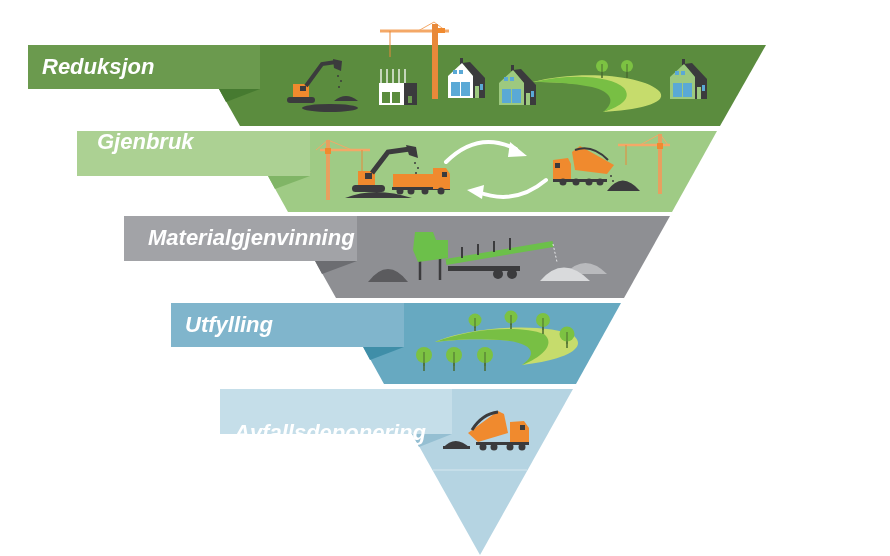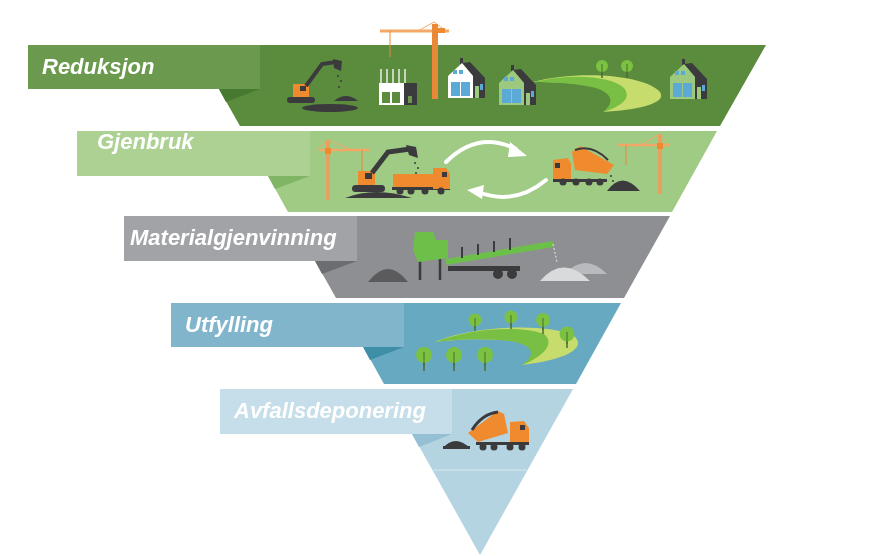--- a/index.html
+++ b/index.html
@@ -7,23 +7,23 @@
   #art { position: absolute; left: 0; top: 0; width: 890px; height: 556px; }
   .level-label {
     position: absolute; height: 44px; width: 232px; box-sizing: border-box;
     padding-left: 14px; line-height: 44px; color: #ffffff; font-weight: bold;
     font-size: 22px; font-family: "Liberation Sans", sans-serif; white-space: nowrap;
     cursor: default;
     font-style: italic;
   }
   #lbl-0 { left: 28px;  top: 45px;  }
   #lbl-1 { left: 77px;  top: 120px; width: 233px; margin-left: 6px; }
-  #lbl-2 { left: 116px; top: 216px; width: 233px; }
+  #lbl-2 { left: 134px; top: 216px; width: 233px; }
   #lbl-3 { left: 171px; top: 303px; width: 203px; }
-  #lbl-4 { left: 220px; top: 389px; width: 224px; }
+  #lbl-4 { left: 220px; top: 411px; width: 224px; }
 </style>
 </head>
 <body>
 
 <div id="stage">
   <svg id="art" viewBox="0 0 890 556" xmlns="http://www.w3.org/2000/svg">
 
     <polygon points="194,45 766,45 720,126 240,126" fill="#5b8c3e"></polygon>
     <polygon points="243,131 717,131 672,212 288,212" fill="#9fcb85"></polygon>
     <polygon points="290,216 670,216 624,298 336,298" fill="#8e8f93"></polygon>

